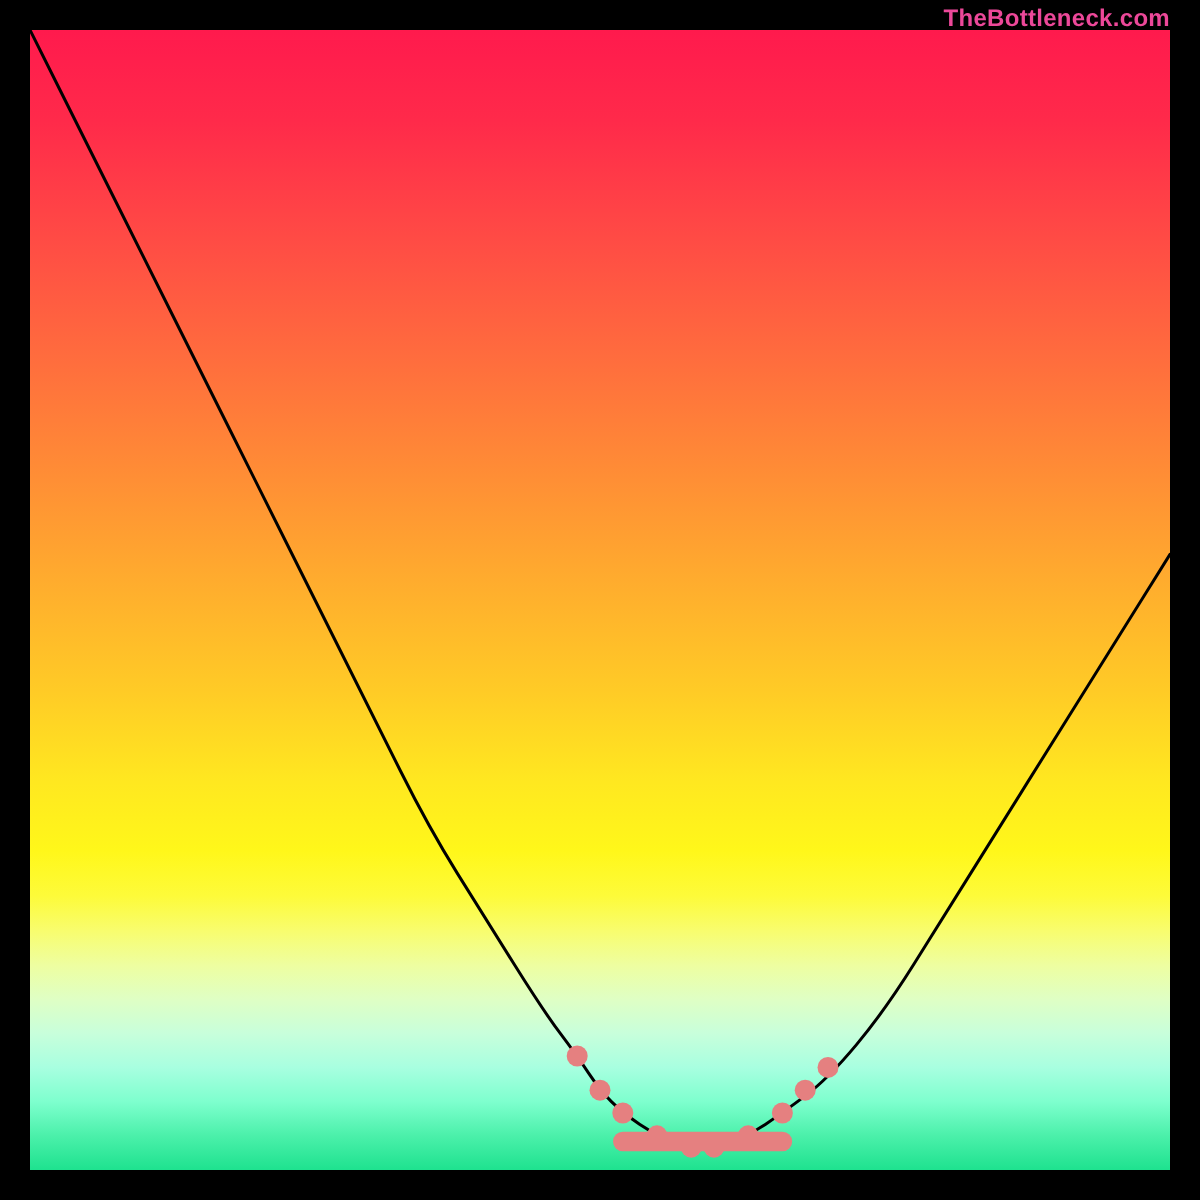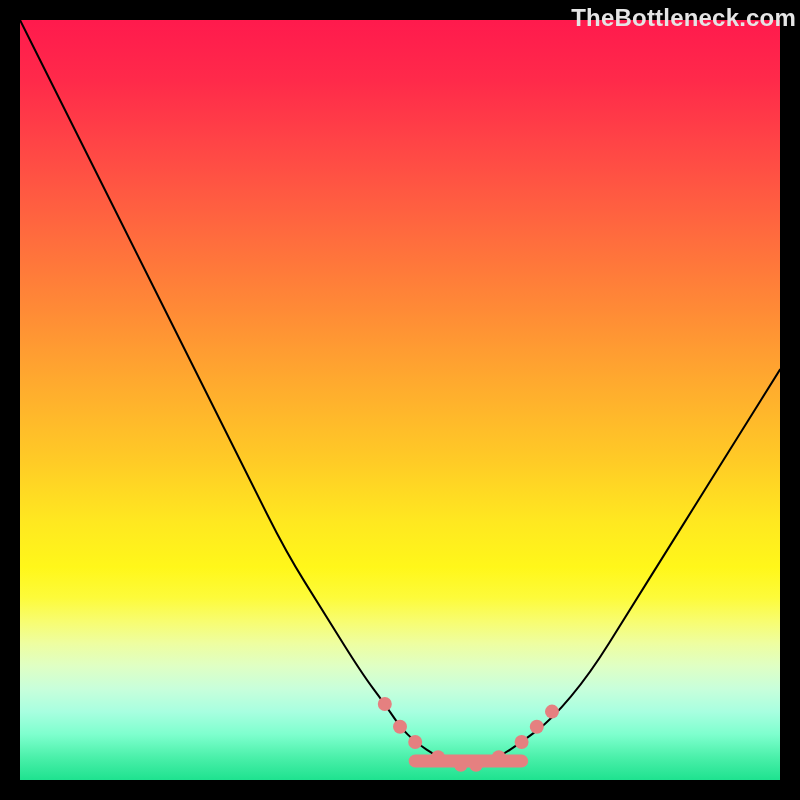--- a/index.html
+++ b/index.html
@@ -40,23 +40,23 @@
       #c8ffdb 88%,
       #a8ffe0 91%,
       #7effce 94%,
       #4bf0aa 97%,
       #1ee28f 100%
     );
   }
   .attribution {
     position: absolute;
     top: 4px;
-    right: 4px;
-    color: #e5e5e5;
-    font-size: 24px;
+    right: 20px;
+    color: #ec4899;
+    font-size: 16px;
     font-weight: 600;
     letter-spacing: 0.2px;
     z-index: 10;
   }
   svg.plot {
     position: absolute;
     inset: 0;
     width: 760px;
     height: 760px;
   }

